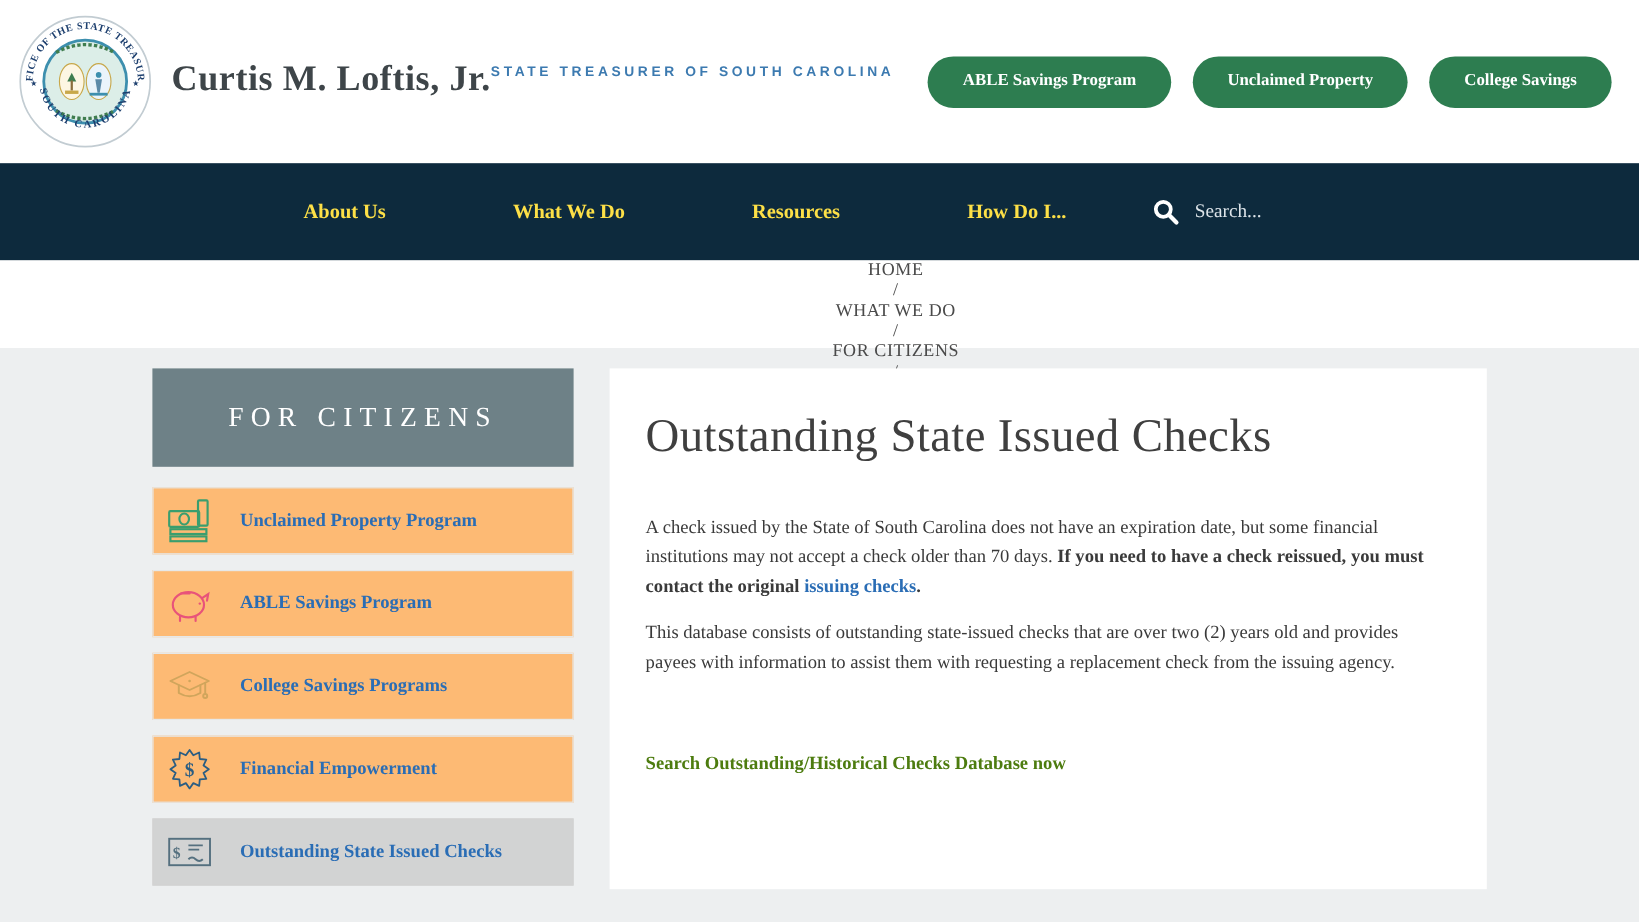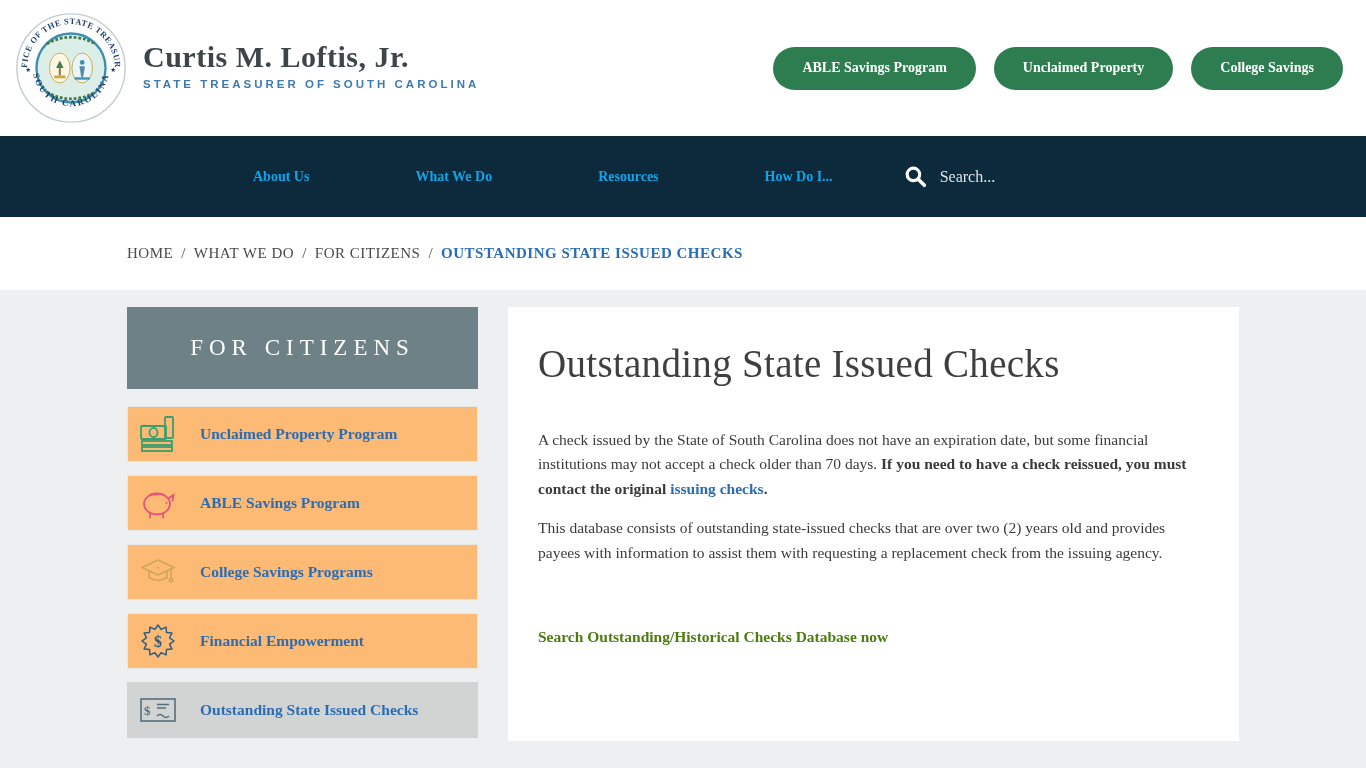--- a/index.html
+++ b/index.html
@@ -12,21 +12,21 @@
   .page { width:1366px; height:768px; position:relative; }
 
   
   .site-header {
     height:136px; background:#ffffff;
     display:flex; align-items:center;
     padding:0 23px 0 15px;
   }
   .brand { display:flex; align-items:center; gap:16px; }
   .seal { width:112px; height:112px; flex:0 0 auto; }
-  .brand-text { display:flex; flex-direction:column; margin-top:-6px; }
+  .brand-text { display:flex; flex-direction:row; margin-top:-6px; }
   .brand-name {
     font-size:30px; font-weight:700; color:#3e4549;
     letter-spacing:.5px; line-height:1.1;
   }
   .brand-subtitle {
     font-family:"Liberation Sans", sans-serif;
     font-size:11.5px; font-weight:700; color:#3c7ab0;
     letter-spacing:3px; margin-top:5px;text-align:right;
   }
   .header-buttons { margin-left:auto; display:flex; gap:18px; align-items:center; }
@@ -38,38 +38,38 @@
     font-family:"Liberation Serif", serif; cursor:pointer;
   }
 
   
   .main-nav {
     height:81px; background:#0d2a3d;
     display:flex; align-items:center;
     padding-left:253px;
   }
   .nav-item {
-    color:#0ea5e9; text-decoration:none; font-weight:700;
-    font-size:14px; cursor:pointer; white-space:nowrap;
+    color:#fde047; text-decoration:none; font-weight:700;
+    font-size:17px; cursor:pointer; white-space:nowrap;
   }
   .nav-item + .nav-item { margin-left:106px; }
   .nav-search { display:flex; align-items:center; margin-left:70px; gap:12px; }
   .nav-search svg { display:block; }
   .nav-search input {
     background:transparent; border:none; outline:none;
     color:#e8edf0; font-family:"Liberation Serif", serif;
     font-size:16px; width:130px;
   }
   .nav-search input::placeholder { color:#dde4e9; opacity:1; }
 
   
   .breadcrumb-bar {
     height:73px; background:#ffffff;
     display:flex; align-items:center; padding-left:127px;
-    font-size:15px; letter-spacing:.5px;
+    font-size:15px; letter-spacing:.5px;flex-direction:column;
   }
   .crumb { color:#4a4a4a; text-decoration:none; cursor:pointer; }
   .crumb-sep { color:#4a4a4a; margin:0 8px; }
   .crumb-current { color:#2a6db5; font-weight:700; }
 
   
   .content {
     display:flex; align-items:flex-start; gap:30px;
     padding:17px 0 0 127px;
   }

